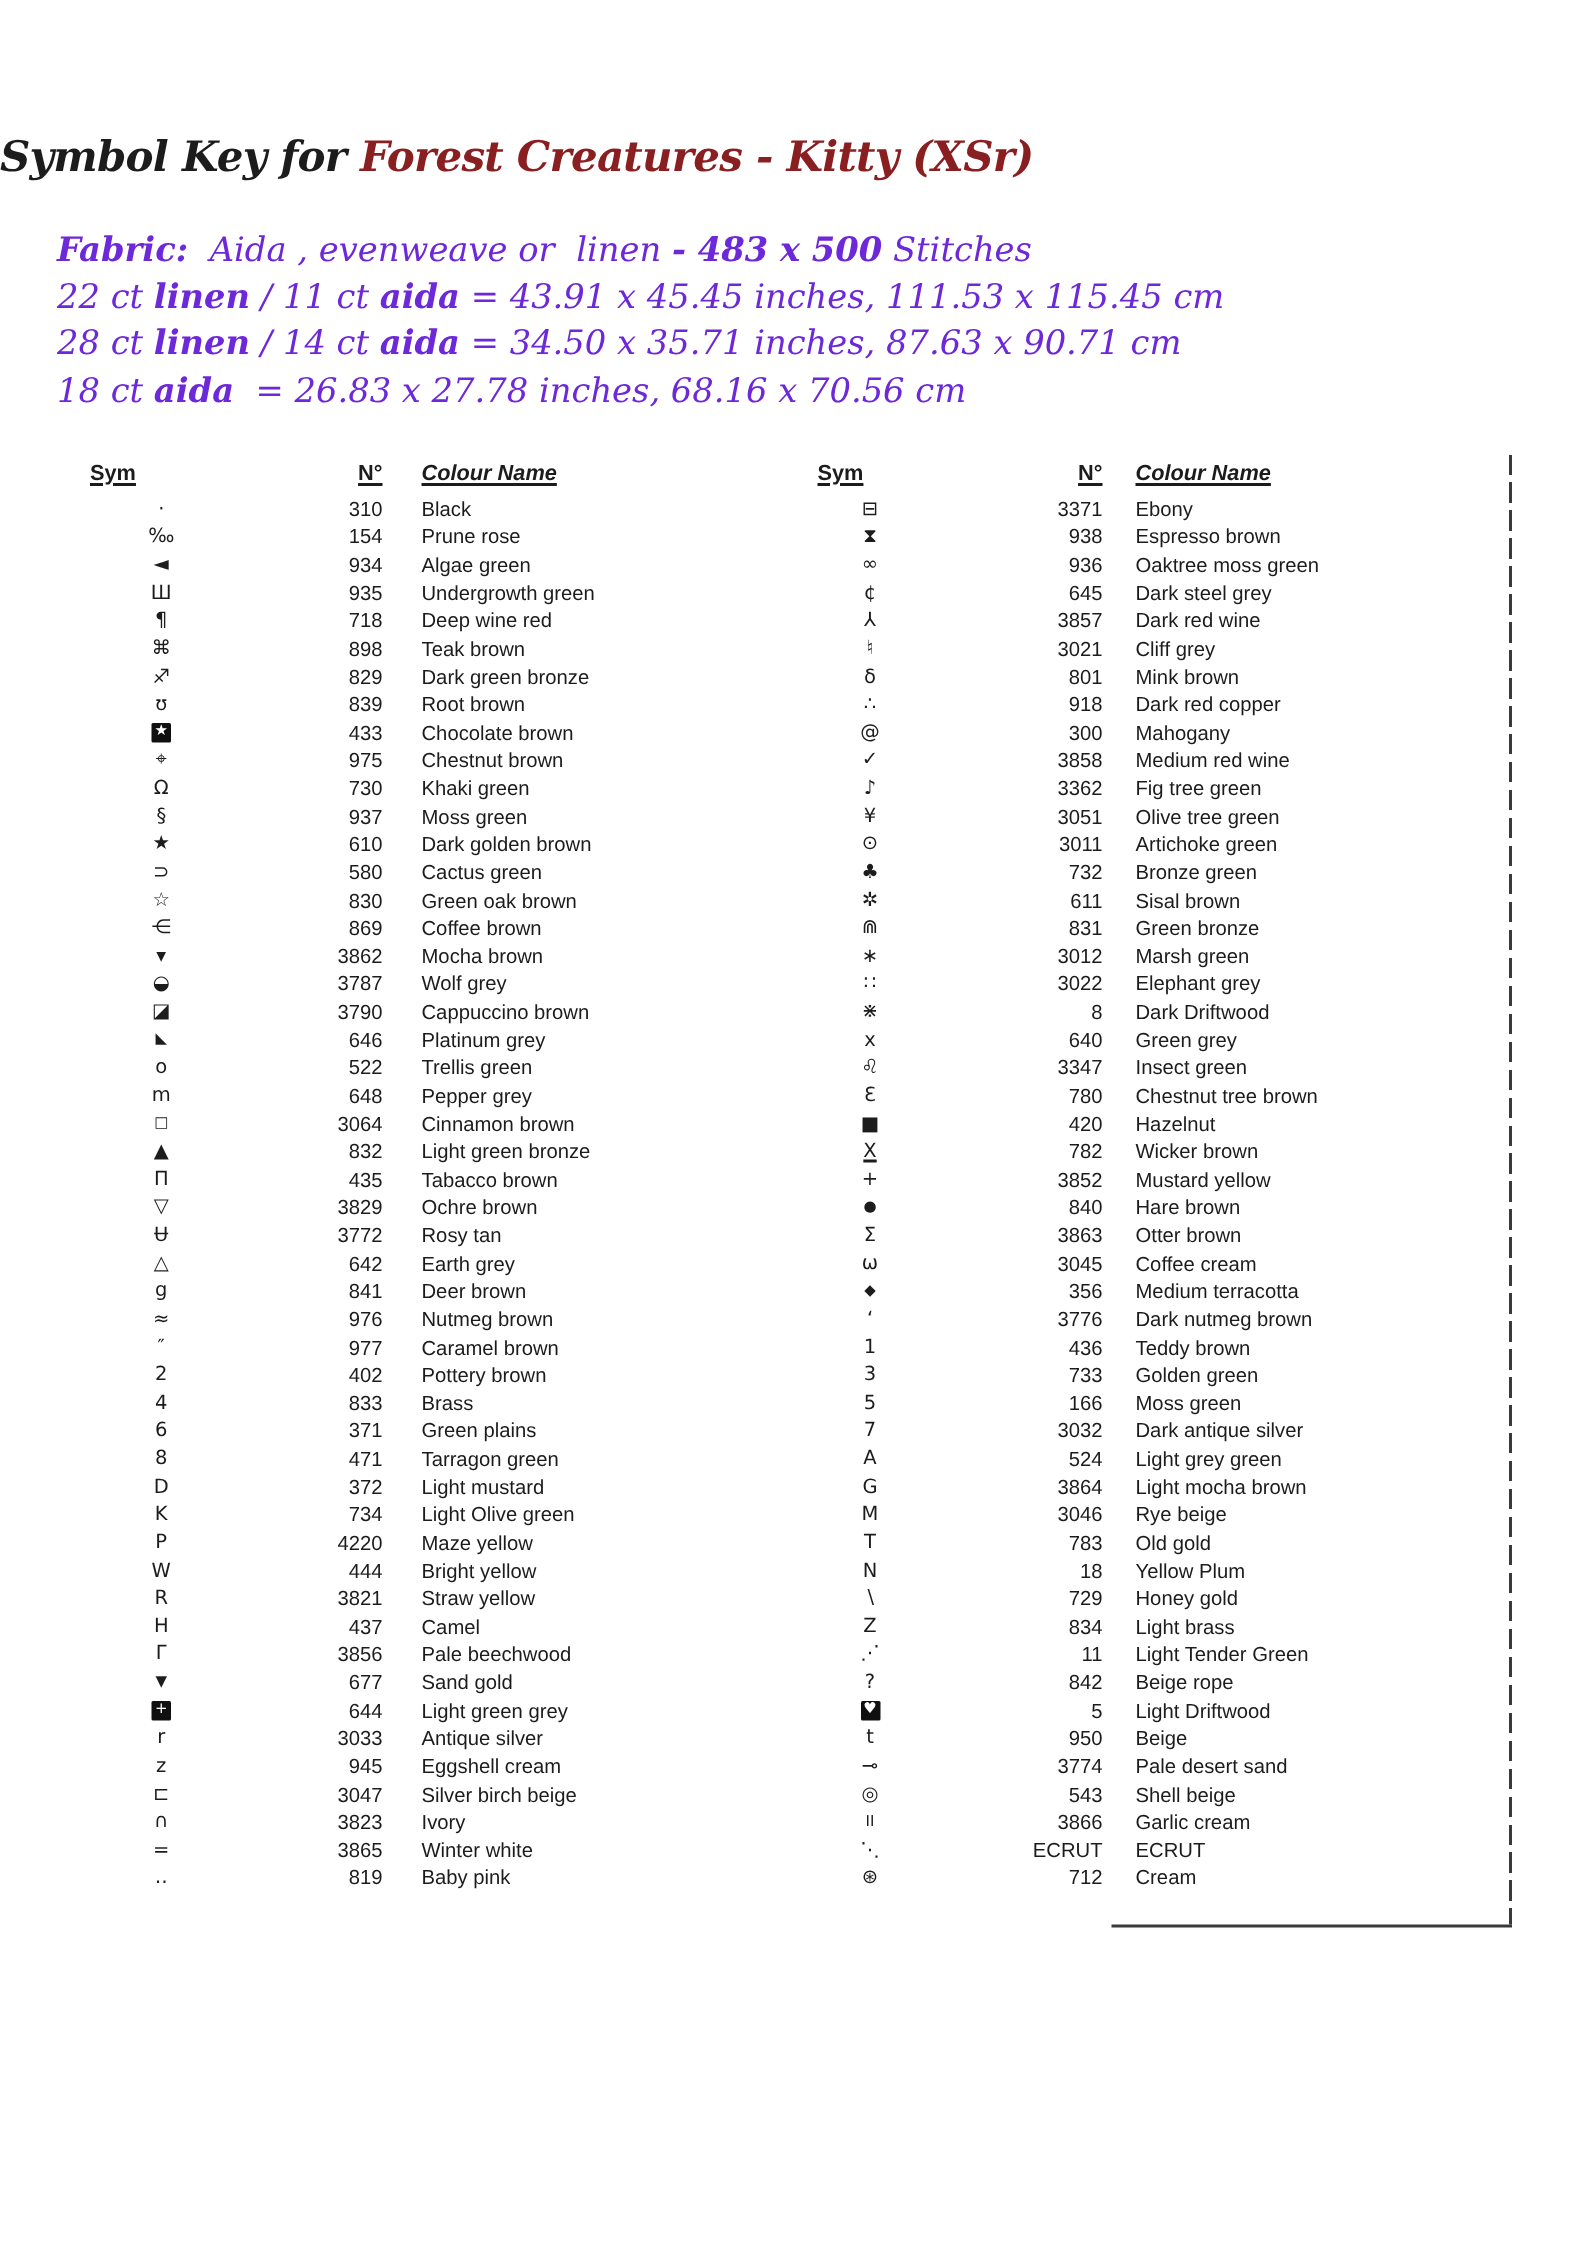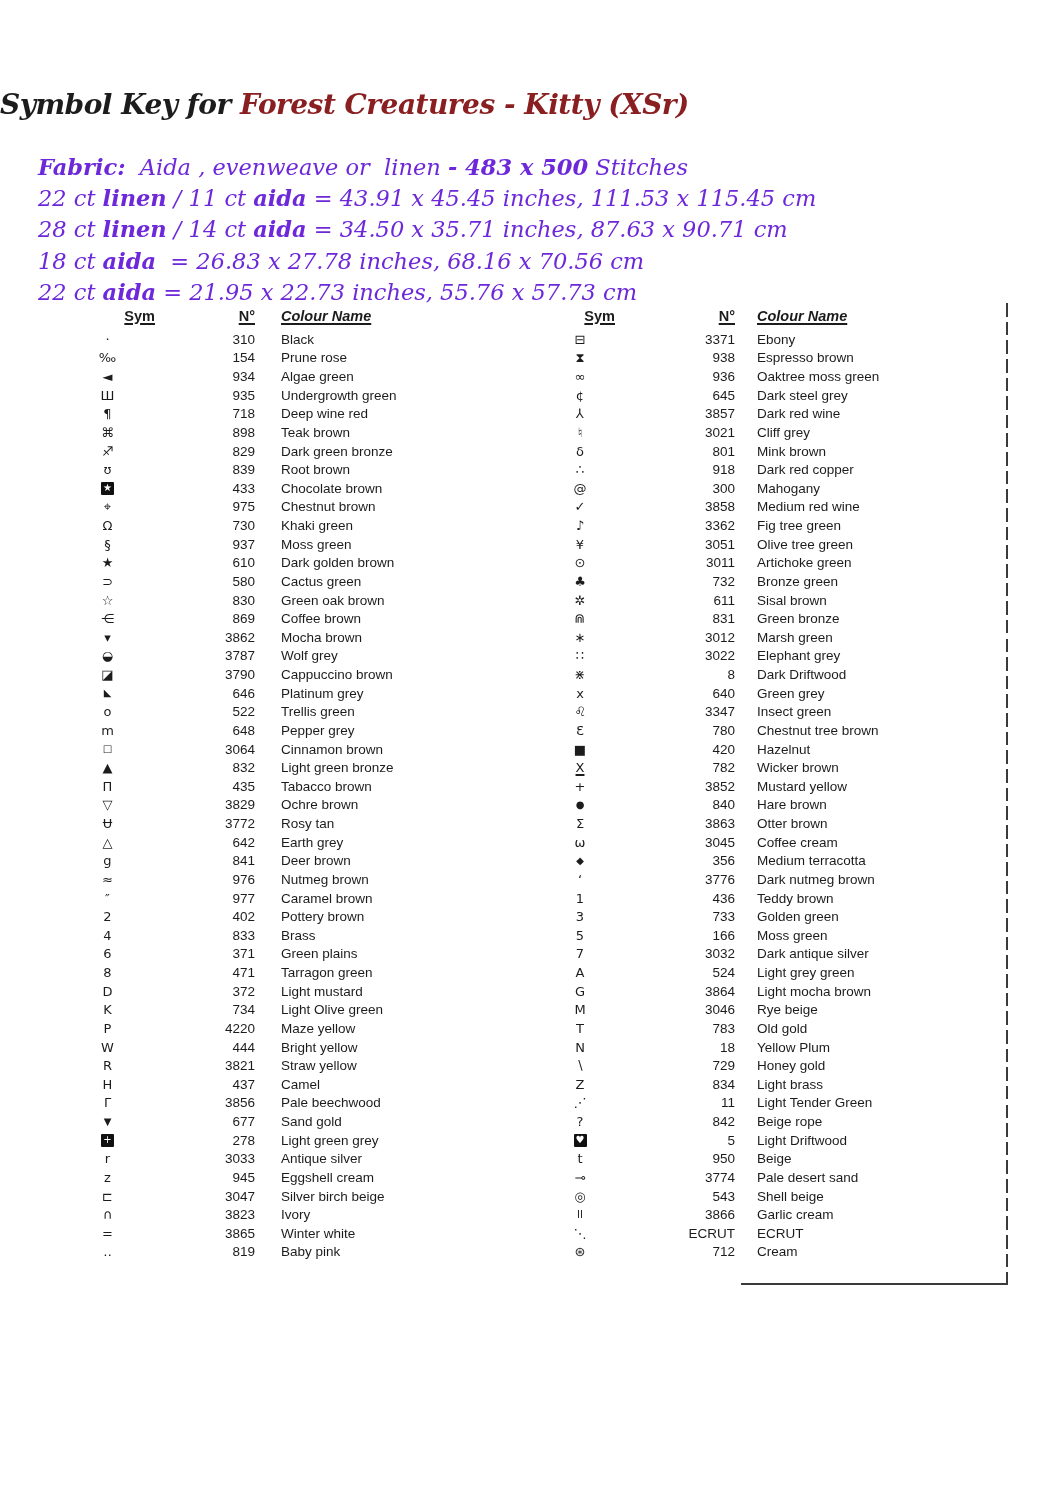--- a/index.html
+++ b/index.html
@@ -20,21 +20,21 @@
   }
   .fabric p { margin:0; line-height:31.2px; white-space:pre-wrap; }
   .fabric .b { font-weight:bold; }
 
   .tcol { position:absolute; top:308px; }
   .tcol.left  { left:60px;  width:420px; }
   .tcol.right { left:545px; width:463px; }
 
   .thead { display:flex; align-items:flex-start; height:22px; font-size:14.5px; font-weight:bold; }
   .thead .h { text-decoration:underline; text-decoration-thickness:1.5px; text-underline-offset:2px; }
-  .hsym  { width:95px; text-align:right; }
+  .hsym  { width:95px; text-align:left; }
   .right .hsym { width:70px; }
   .hnum  { width:100px; text-align:right; }
   .right .hnum { width:120px; }
   .hname { margin-left:26px;font-style:italic; }
   .right .hname { margin-left:22px; }
 
   .trow { display:flex; align-items:center; height:18.64px; font-size:13.5px; }
   .cell.sym { width:95px; display:flex; justify-content:center; align-items:center;
               font-family:"DejaVu Sans", sans-serif; font-size:13px; line-height:1; }
   .right .cell.sym { width:70px; }
@@ -64,21 +64,20 @@
 
   <div class="title">
     <span>Symbol Key for </span><span class="accent">Forest Creatures - Kitty (XSr)</span>
   </div>
 
   <div class="fabric">
       <p><span class="b">Fabric:</span><span>  Aida , evenweave or  linen </span><span class="b">- 483 x 500</span><span> Stitches</span></p>
       <p><span>22 ct </span><span class="b">linen</span><span> / 11 ct </span><span class="b">aida</span><span> = 43.91 x 45.45 inches, 111.53 x 115.45 cm</span></p>
       <p><span>28 ct </span><span class="b">linen</span><span> / 14 ct </span><span class="b">aida</span><span> = 34.50 x 35.71 inches, 87.63 x 90.71 cm</span></p>
       <p><span>18 ct </span><span class="b">aida</span><span>  = 26.83 x 27.78 inches, 68.16 x 70.56 cm</span></p>
-      <p><span>22 ct </span><span class="b">aida</span><span> = 21.95 x 22.73 inches, 55.76 x 57.73 cm</span></p>
     </div>
 
   <div class="tcol left">
     <div class="thead">
       <span class="hsym"><span class="h">Sym</span></span>
       <span class="hnum"><span class="h">N°</span></span>
       <span class="hname"><span class="h">Colour Name</span></span>
     </div>
     <div>
         <div class="trow">
@@ -379,21 +378,21 @@
           <span class="cell sym">
             <span class="glyph sm">▼</span>
           </span>
           <span class="cell num">677</span>
           <span class="cell cname">Sand gold</span>
         </div>
         <div class="trow">
           <span class="cell sym">
             <span class="glyph inv">+</span>
           </span>
-          <span class="cell num">278</span>
+          <span class="cell num">644</span>
           <span class="cell cname">Light green grey</span>
         </div>
         <div class="trow">
           <span class="cell sym">
             <span class="glyph">r</span>
           </span>
           <span class="cell num">3033</span>
           <span class="cell cname">Antique silver</span>
         </div>
         <div class="trow">

